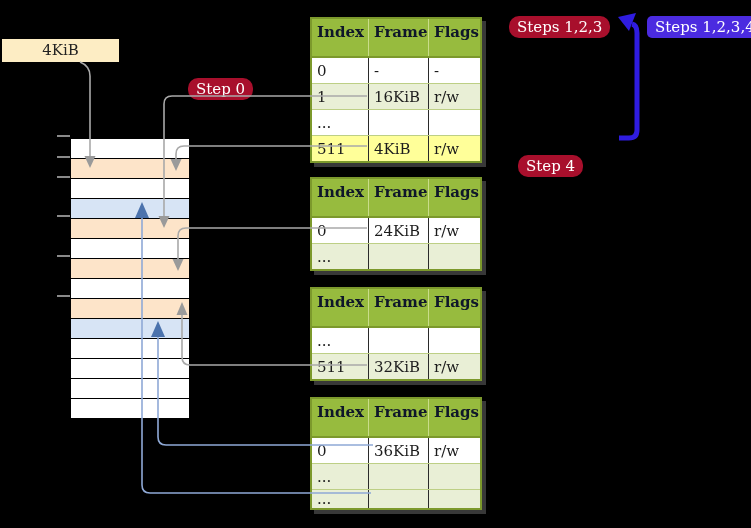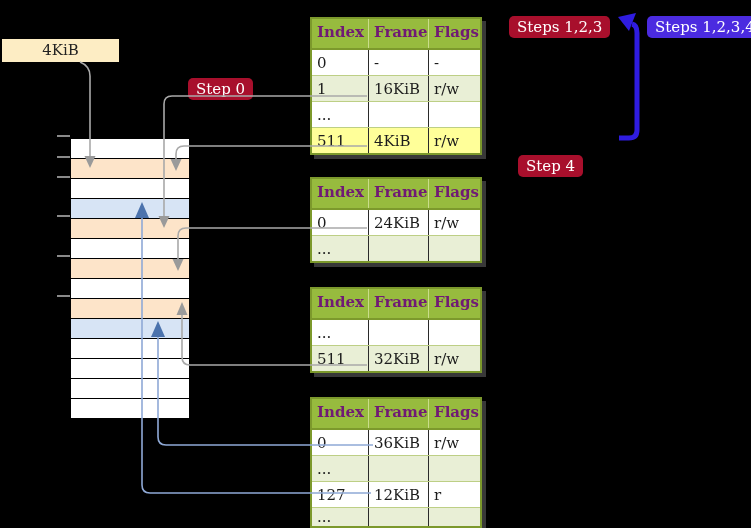--- a/index.html
+++ b/index.html
@@ -6,32 +6,32 @@
   .canvas{position:relative;width:751px;height:528px;background:#000;overflow:hidden;
           font-family:"DejaVu Serif","Liberation Serif",serif;}
   .abs{position:absolute;}
 
   
   .legend-box{left:2px;top:39px;width:117px;height:23px;background:#fdedc4;color:#222;
               font-size:15px;text-align:center;line-height:23px;}
 
   
   .badge{font-size:15px;line-height:20px;padding:1px 8px;border-radius:5px;color:#fff;white-space:nowrap;}
-  .badge-red{background:#a80f2c;}
+  .badge-red{background:#a80f2c;border-radius:10px;}
   .badge-blue{background:#4b2be0;}
   .b-step0{left:188px;top:40px;margin-top:38px;}
   .b-steps123{left:509px;top:16px;}
   .b-steps1234{left:647px;top:16px;}
   .b-step4{left:518px;top:155px;}
 
   
   .ptable{background:#fff;border:2px solid #7c992c;box-shadow:4px 4px 0 #383838;}
   .ptable table{border-collapse:collapse;table-layout:fixed;}
-  .ptable th{width:51px;height:25px;background:#97bb3e;color:#701a75;font-weight:bold;font-size:15px;
-             text-align:left;padding:0 0 4px 5px;border-right:1px solid #c9dc8a;border-bottom:2px solid #7c992c;}
+  .ptable th{width:51px;height:25px;background:#97bb3e;color:#0f172a;font-weight:bold;font-size:15px;
+             text-align:left;padding:0 0 12px 5px;border-right:1px solid #c9dc8a;border-bottom:2px solid #7c992c;}
   .ptable th.c2{width:54px;} .ptable th.c3{width:46px;margin-top:28px;}
   .ptable th:last-child{border-right:none;}
   .ptable td{height:25px;font-size:15px;color:#1c1c1c;padding:0 0 0 5px;vertical-align:middle;
              border-right:1px solid #2a2a2a;border-bottom:1px solid #bdcf85;}
   .ptable td:last-child{border-right:none;}
   .ptable tr:last-child td{border-bottom:none;}
   .ptable tr.white td{background:#ffffff;}
   .ptable tr.green td{background:#e9efd6;}
   .ptable tr.highlight td{background:#ffff99;}
   .ptable tr.short td{height:18px;}
@@ -173,25 +173,20 @@
       <tr class="white">
         <td>0</td>
         <td>36KiB</td>
         <td>r/w</td>
       </tr>
       <tr class="green">
         <td>...</td>
         <td></td>
         <td></td>
       </tr>
-      <tr class="white">
-        <td>127</td>
-        <td>12KiB</td>
-        <td>r</td>
-      </tr>
       <tr class="green short">
         <td>...</td>
         <td></td>
         <td></td>
       </tr>
     </tbody>
       </table>
   </div>
 
   <svg class="abs overlay" width="751" height="528" viewBox="0 0 751 528">

